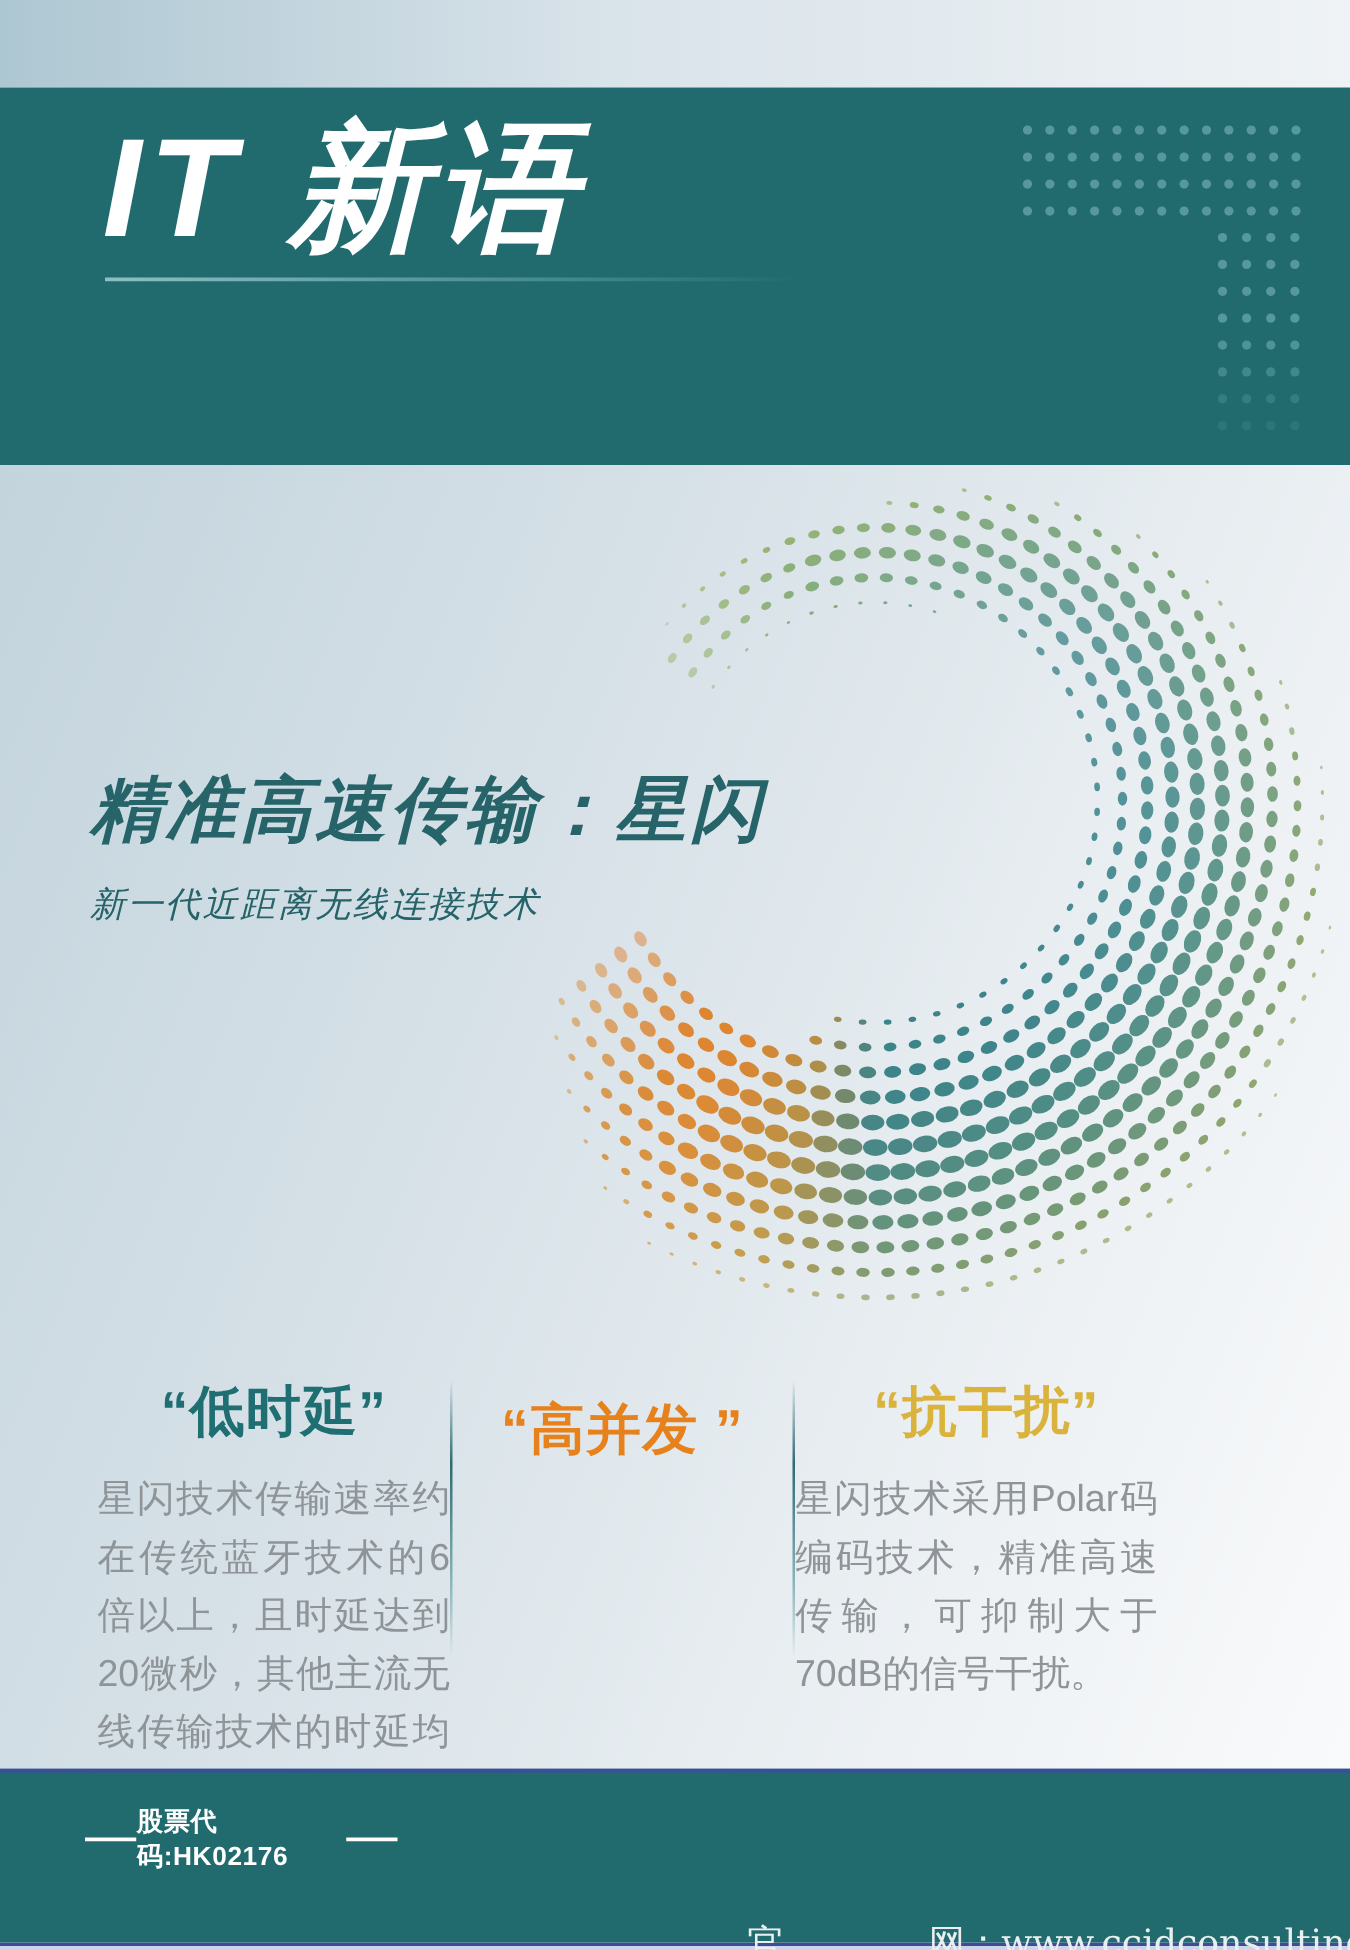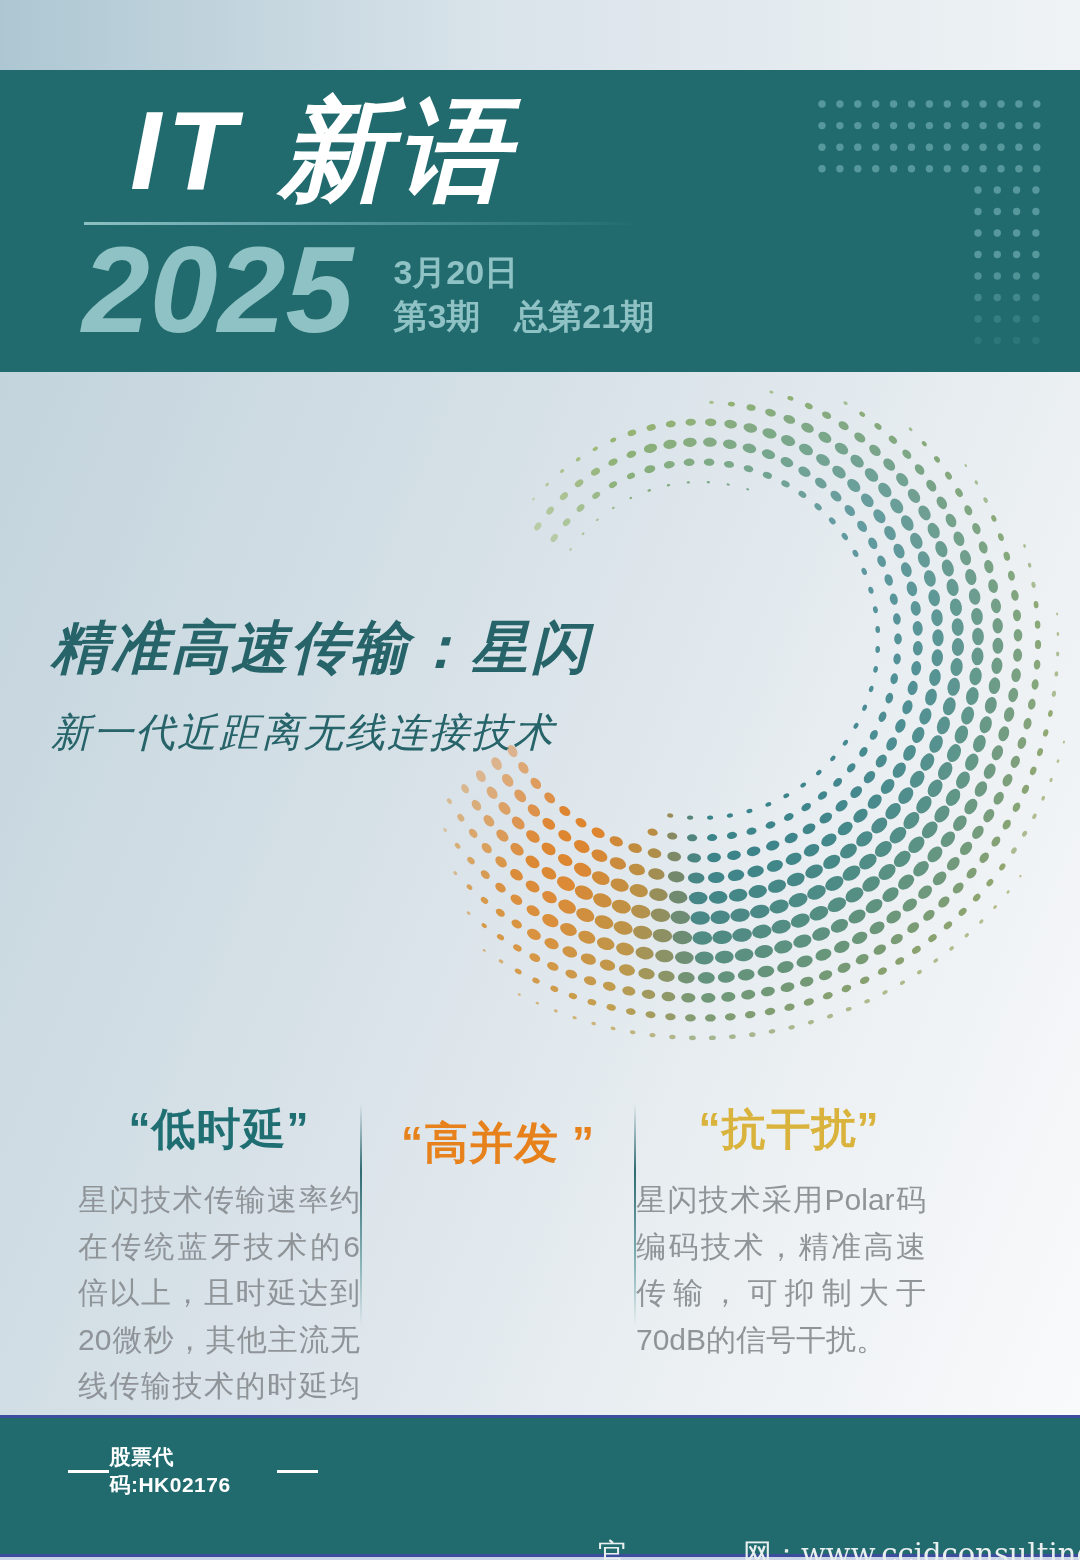--- a/index.html
+++ b/index.html
@@ -8,34 +8,34 @@
     --body-gray:#8f9498; --navy:#3d4d9d; --dot-teal:#5fa0a3; --footer-text:#e9efef;
   }
   html,body{margin:0;padding:0;}
   body{
     width:1080px;height:1560px;position:relative;overflow:hidden;
     font-family:"Liberation Sans","DejaVu Sans",sans-serif;
     background:#fff;
   }
   .top-strip{height:70px;background:linear-gradient(90deg,#adc7d2 0%,#d9e3ea 45%,#eff3f5 100%);}
   .header{height:302px;background:var(--teal);position:relative;padding:24px 0 0 82px;color:#fff;box-sizing:border-box;}
-  .masthead{font-size:112px;font-weight:bold;font-style:italic;letter-spacing:6px;line-height:1.02;width:max-content;margin-left:48px;}
+  .masthead{font-size:112px;font-weight:bold;font-style:italic;letter-spacing:6px;line-height:1.02;width:max-content;}
   .rule{width:556px;height:3px;margin:14px 0 0 2px;
     background:linear-gradient(90deg,#8cc0c3 0%,#579aa0 45%,rgba(80,150,155,0) 100%);}
   .issue-row{display:flex;margin-top:17px;align-items:flex-start;}
   .year{font-size:122px;font-weight:bold;font-style:italic;color:var(--teal-light);line-height:0.8;}
   .issue-meta{margin-left:40px;color:var(--teal-light);font-weight:bold;font-size:34px;line-height:1.3;padding-top:8px;}
   .dots-deco{position:absolute;left:0;top:0;width:1080px;height:302px;pointer-events:none;}
 
   .main{height:1043px;position:relative;overflow:hidden;
     background:linear-gradient(112deg,#c3d4dd 0%,#d8e2e8 40%,#edf1f4 75%,#f9fafb 100%);}
   .sphere{position:absolute;left:0;top:0;width:1080px;height:1043px;}
-  .hero{position:absolute;left:51px;top:238px;}
+  .hero{position:absolute;left:72px;top:238px;}
   .hero-title{font-size:57px;font-weight:800;font-style:italic;color:var(--teal-dark);letter-spacing:3px;}
-  .hero-sub{font-size:40px;font-style:italic;color:var(--teal-dark);margin-top:18px;letter-spacing:2px;font-weight:500;}
+  .hero-sub{font-size:28px;font-style:italic;color:var(--teal-dark);margin-top:18px;letter-spacing:2px;font-weight:500;}
 
   .features{position:absolute;left:0;top:726px;width:996px;display:flex;padding:0 70px 0 78px;box-sizing:border-box;justify-content:center;}
   .feature h3{font-size:44px;font-weight:800;text-align:center;margin:2px 0 18px;letter-spacing:1px;}
   .feature p{margin:0 auto;width:282px;font-size:30px;line-height:1.55;color:var(--body-gray);text-align:justify;}
   .f1{width:300px;} .f2{width:314px;} .f3{flex:1;}
   .f1 h3{color:var(--accent-teal);} .f2 h3{color:var(--accent-orange);margin-top:16px;} .f3 h3{color:var(--accent-gold);padding-left:16px;}
   .f3 p{width:290px;}
   .vdiv{width:2px;height:222px;margin-top:6px;flex:none;
     background:linear-gradient(180deg,rgba(34,90,96,0) 0%,#2e6b72 30%,#8fb9bc 75%,rgba(143,185,188,0) 100%);}
 
@@ -139,27 +139,20 @@
       <circle cx="997.3" cy="249" r="3.7" fill="#5fa0a3" opacity="0.35"></circle>
       <circle cx="1016.6" cy="249" r="3.7" fill="#5fa0a3" opacity="0.35"></circle>
       <circle cx="1035.9" cy="249" r="3.7" fill="#5fa0a3" opacity="0.35"></circle>
       <circle cx="978" cy="270.5" r="3.7" fill="#5fa0a3" opacity="0.2"></circle>
       <circle cx="997.3" cy="270.5" r="3.7" fill="#5fa0a3" opacity="0.2"></circle>
       <circle cx="1016.6" cy="270.5" r="3.7" fill="#5fa0a3" opacity="0.2"></circle>
       <circle cx="1035.9" cy="270.5" r="3.7" fill="#5fa0a3" opacity="0.2"></circle>
     </svg>
   <div class="masthead">IT 新语</div>
   <div class="rule"></div>
-  <div class="issue-row">
-    <div class="year">2025</div>
-    <div class="issue-meta">
-      <div>3月20日</div>
-      <div>第3期　总第21期</div>
-    </div>
-  </div>
 </div>
 
 <div class="main">
   <svg class="sphere" viewBox="0 0 1080 1043">
       <ellipse cx="570.6" cy="177.4" rx="1.6" ry="1.1" transform="rotate(-55 570.6 177.4)" fill="#8fb063" opacity="0.50"></ellipse>
       <ellipse cx="583.1" cy="161.8" rx="1.6" ry="1.1" transform="rotate(-48 583.1 161.8)" fill="#8caf67" opacity="0.61"></ellipse>
       <ellipse cx="597.4" cy="147.8" rx="1.5" ry="1.0" transform="rotate(-40 597.4 147.8)" fill="#89ae6b" opacity="0.72"></ellipse>
       <ellipse cx="613.4" cy="135.9" rx="1.5" ry="1.0" transform="rotate(-33 613.4 135.9)" fill="#87ac6f" opacity="0.83"></ellipse>
       <ellipse cx="630.8" cy="126.0" rx="1.4" ry="1.0" transform="rotate(-26 630.8 126.0)" fill="#84ab73" opacity="0.94"></ellipse>
       <ellipse cx="649.2" cy="118.4" rx="1.9" ry="1.3" transform="rotate(-19 649.2 118.4)" fill="#81aa77" opacity="0.95"></ellipse>

